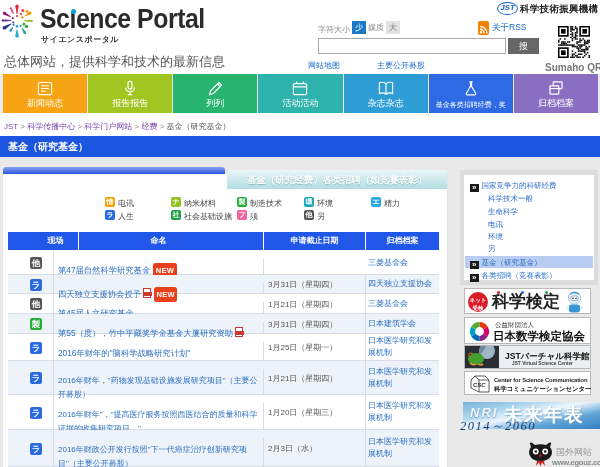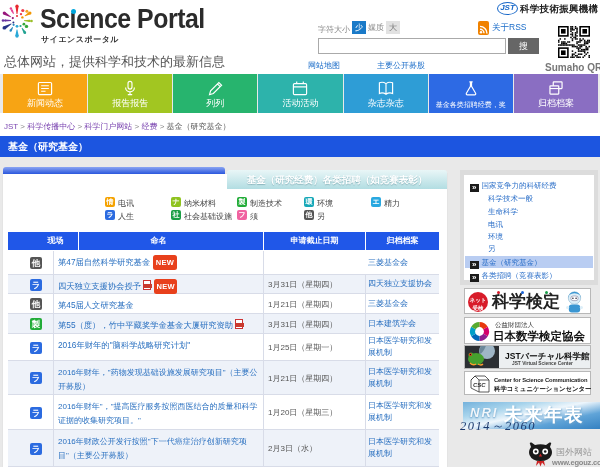--- a/index.html
+++ b/index.html
@@ -44,21 +44,21 @@
 #cyantab{z-index:3;position:absolute;left:227px;top:170px;width:220px;height:19px;border-radius:3px 3px 0 0;background:linear-gradient(#e9f6f7,#b2dde2);color:#fff;font-size:9.5px;font-weight:bold;text-align:center;line-height:19px;text-shadow:0 1px 1px #8bb5bd;}
 #mainbox{position:absolute;left:3px;top:174px;width:444px;height:293px;background:#fff;box-shadow:0 0 0 1px #e4e4e4;}
 
 .lg-badge{position:absolute;width:10px;height:10px;border-radius:2px;color:#fff;font-size:7px;font-weight:bold;text-align:center;line-height:10px;}
 .lg-lbl{position:absolute;font-size:8px;color:#444;}
 
 #tbl-head{position:absolute;left:5px;top:58px;width:431px;height:18px;background:#2057e8;color:#fff;}
 .th{position:absolute;top:0;height:18px;font-size:8px;font-weight:bold;text-align:center;line-height:18px;border-right:1px solid #fff;}
 .row{position:absolute;left:5px;width:431px;border-bottom:1px solid #d8dce8;}
 .row .c1{position:absolute;left:0;top:0;bottom:0;width:46px;border-right:1px solid #d8dce8;}
-.row .c2{position:absolute;left:46px;top:0;bottom:0;width:210px;border-right:1px solid #d8dce8;}
+.row .c2{position:absolute;left:46px;top:8px;bottom:0;width:210px;border-right:1px solid #d8dce8;}
 .row .c3{position:absolute;left:256px;top:0;bottom:0;width:102px;border-right:1px solid #d8dce8;}
 .row .c4{position:absolute;left:358px;top:0;bottom:0;width:73px;}
 .row.alt{background:#eef2f9;}
 .rb{position:absolute;left:22px;top:50%;margin-top:-5.5px;width:12px;height:12px;border-radius:2px;color:#fff;font-size:8.5px;font-weight:bold;text-align:center;line-height:12px;}
 .nm{position:absolute;left:4px;top:4px;font-size:8.3px;color:#2a70c0;line-height:14px;width:202px;}
 .sm .nm{font-size:8px;line-height:13.5px;top:5px;}
 .dt{position:absolute;left:4px;top:50%;margin-top:-5px;font-size:8px;color:#555;}
 .ag{position:absolute;left:2px;top:50%;transform:translateY(-50%);font-size:8px;color:#2a70c0;line-height:12px;width:70px;}
 .new{display:inline-block;background:#e8401c;color:#fff;font-size:7.5px;font-weight:bold;border-radius:2.5px;padding:0.5px 2.5px;margin-left:3px;vertical-align:0.5px;letter-spacing:0.3px;}
 .pdf{display:inline-block;width:8px;height:10px;background:#fff;border:1px solid #c33;position:relative;vertical-align:-1px;margin-left:2px;}

